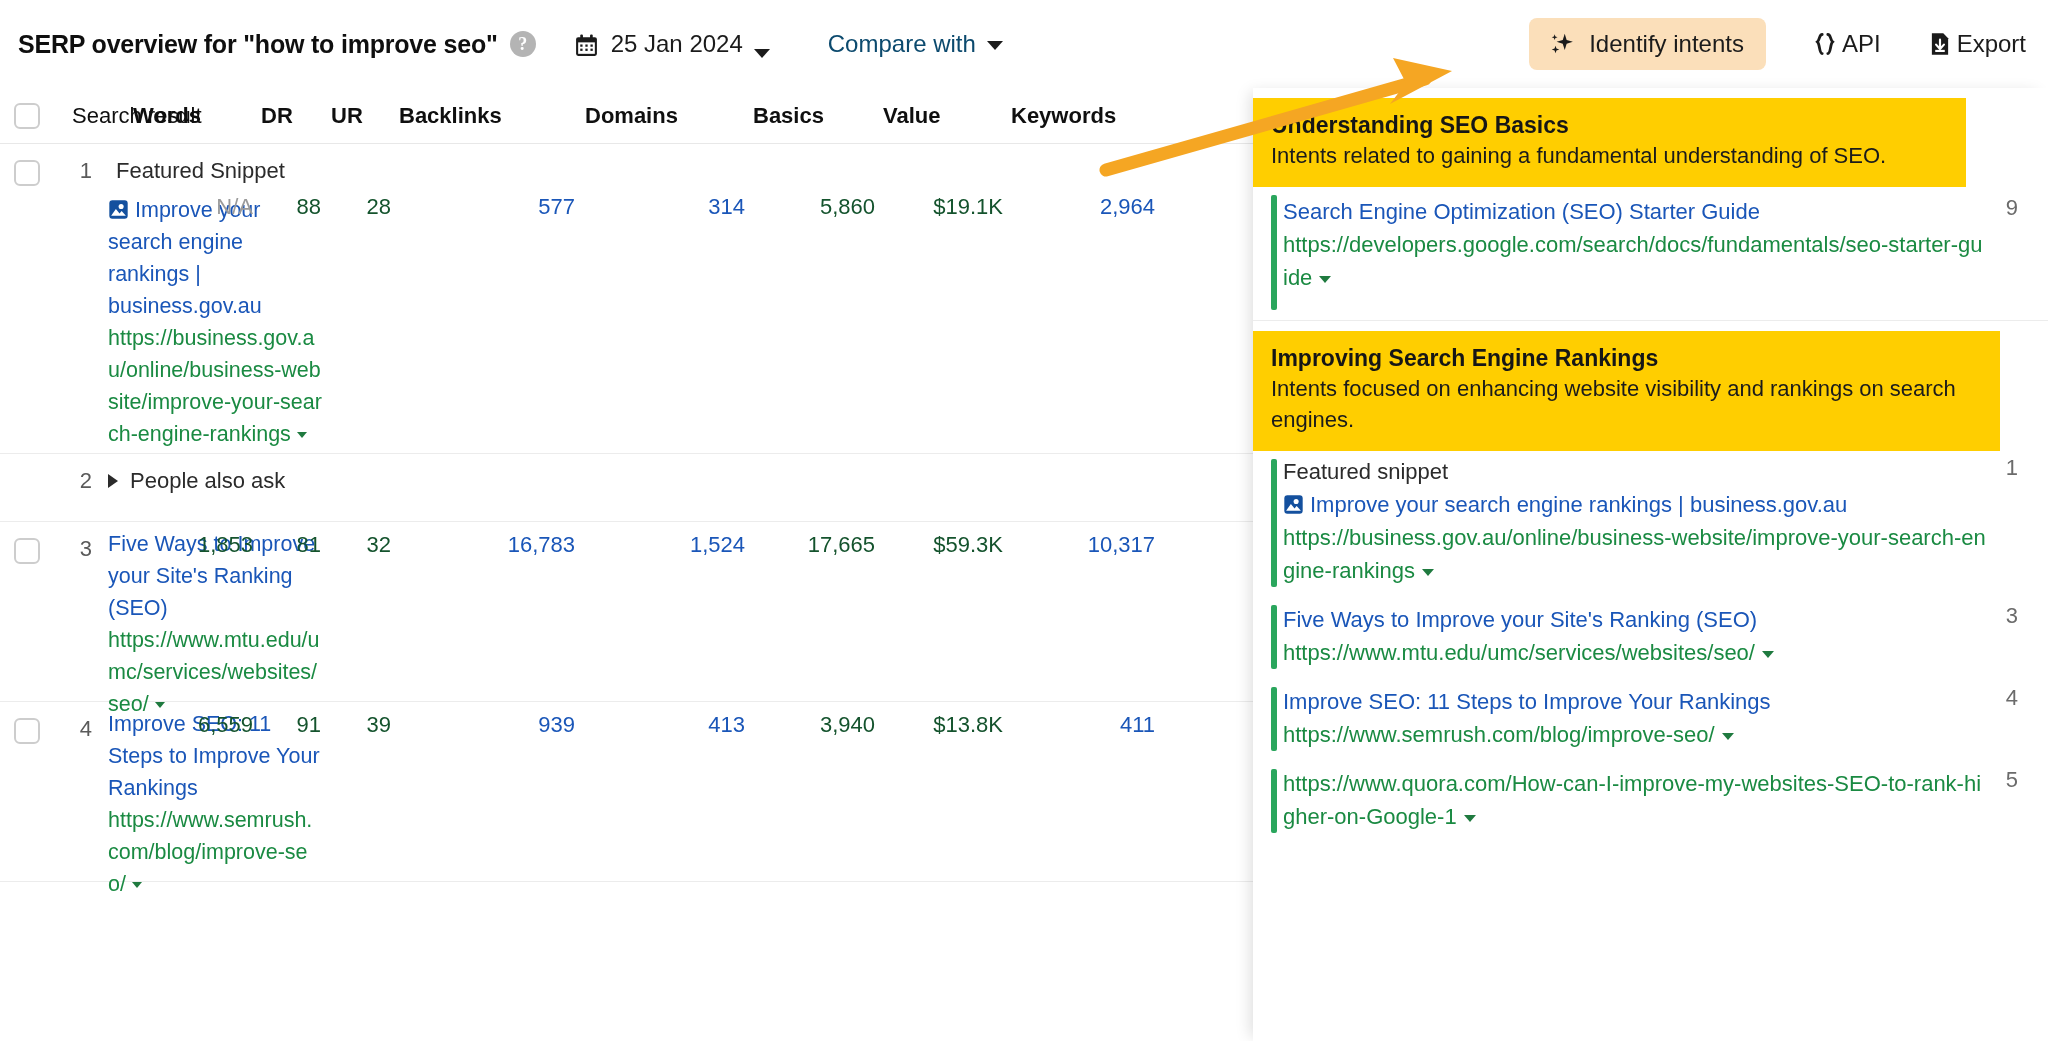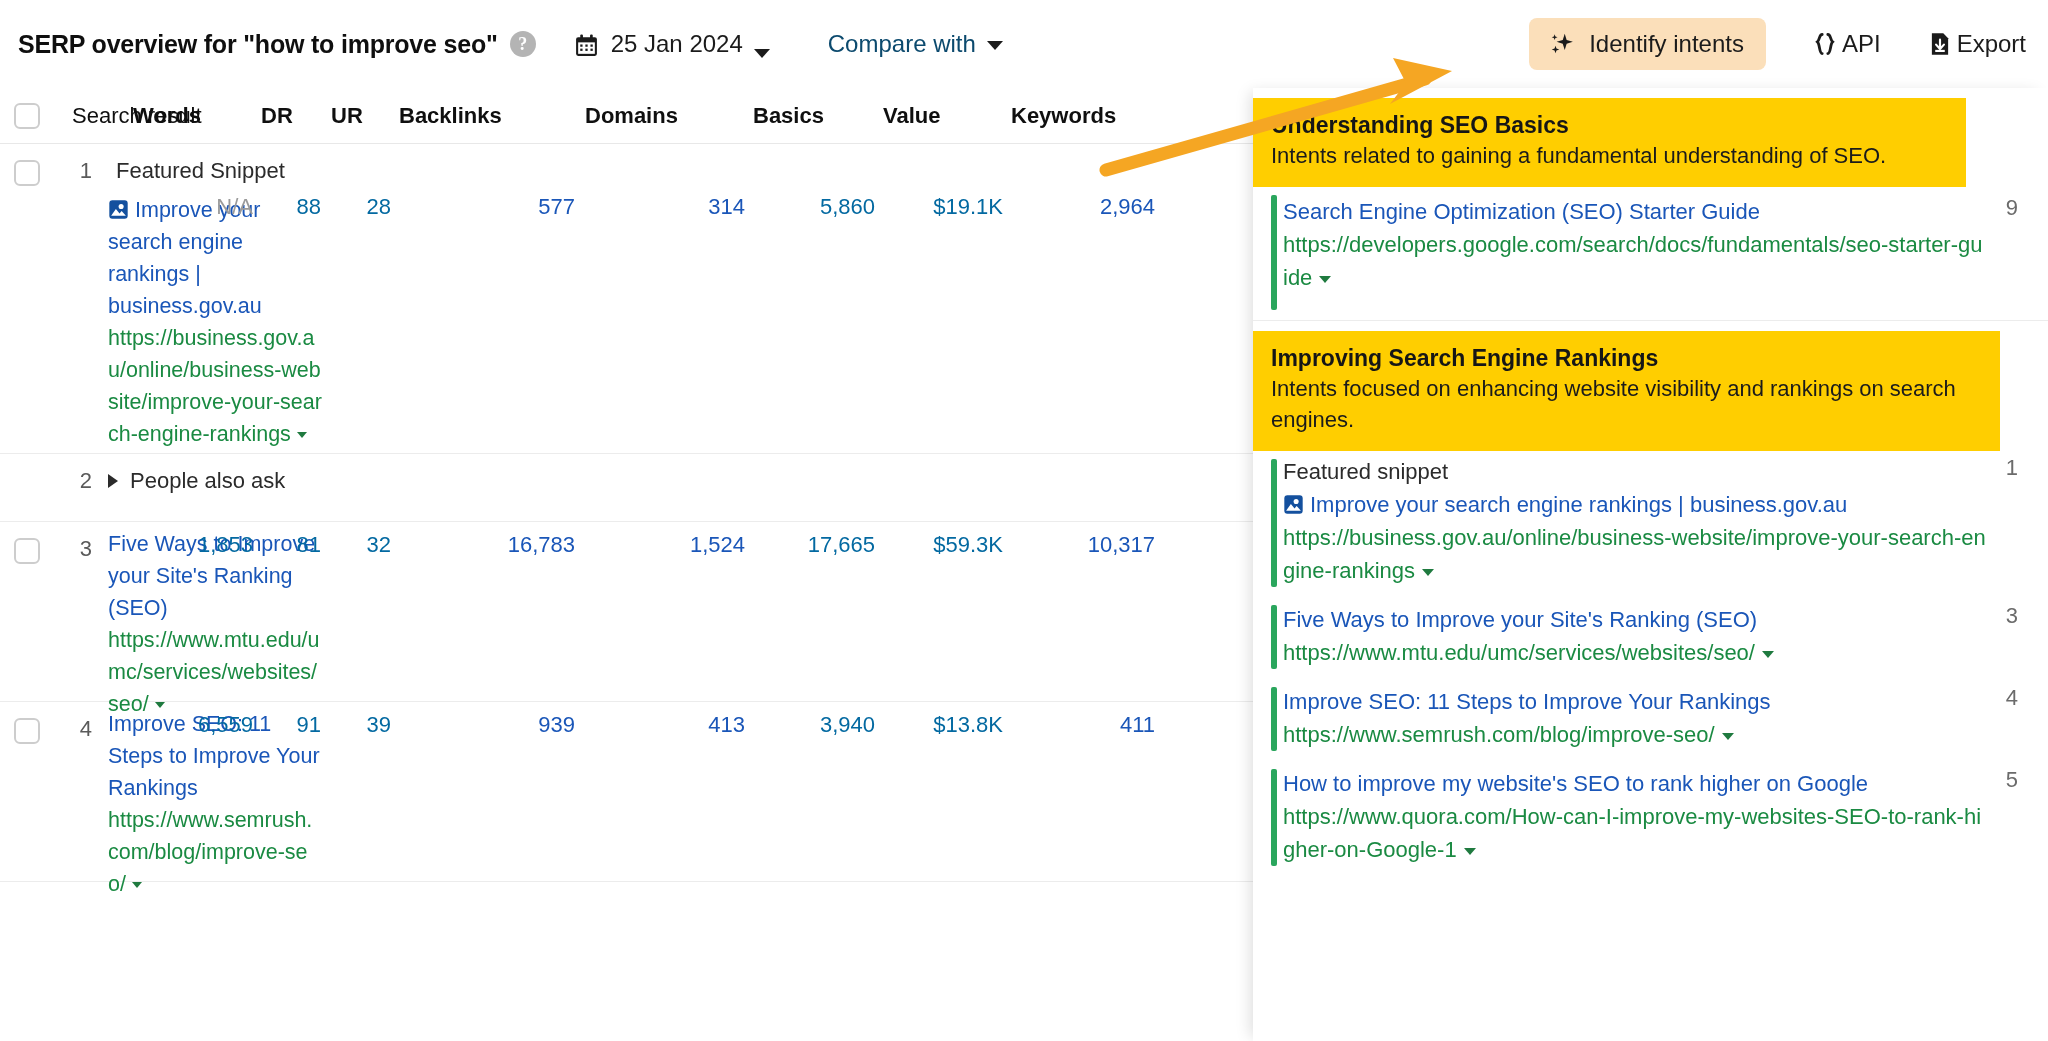--- a/index.html
+++ b/index.html
@@ -94,21 +94,21 @@
   .res-title { font-size: 21.5px; line-height: 32px; color: #1a56b8; word-break: break-word; }
   .res-url   { font-size: 21.5px; line-height: 32px; color: #1a8a42; word-break: break-all; }
   .fs-icon {
     display: inline-block; width: 21px; height: 21px; vertical-align: -3px;
     margin-right: 6px; flex: none;
   }
   .cell {
     position: absolute; font-size: 22px; text-align: right; white-space: nowrap;
   }
   .cell.na   { color: #9a9a9a; }
-  .cell.dark { color: #0369a1; }
+  .cell.dark { color: #14532d; }
   .cell.link { color: #1a56b8; }
   .paa {
     position: absolute; left: 108px; top: 14px; font-size: 22px; color: #2b2b2b;
     white-space: nowrap; display: flex; align-items: center; gap: 12px;
   }
   .tri-right {
     width: 0; height: 0; border-top: 7px solid transparent;
     border-bottom: 7px solid transparent; border-left: 10px solid #2b2b2b;
   }
 
@@ -335,21 +335,20 @@
       <div class="item">
         <div class="item-bar"></div>
         <div class="item-pos" style="top:6px;">4</div>
         <div class="item-title">Improve SEO: 11 Steps to Improve Your Rankings</div>
         <div class="item-url"><span>https://www.semrush.com/blog/improve-seo/</span><span class="caret sm"></span></div>
       </div>
 
       <div class="item">
         <div class="item-bar"></div>
         <div class="item-pos" style="top:6px;">5</div>
-        <div class="item-title">How to improve my website's SEO to rank higher on Google</div>
         <div class="item-url"><span>https://www.quora.com/How-can-I-improve-my-websites-SEO-to-rank-higher-on-Google-1</span><span class="caret sm"></span></div>
       </div>
     </div>
   </div>
 
   <svg class="arrow-svg" width="2048" height="1041" viewBox="0 0 2048 1041">
     <path d="M1106 170 L1425 79" stroke="#f5a623" stroke-width="13" fill="none" stroke-linecap="round"></path>
     <path d="M1452 71 L1393 58 L1406 83 L1390 104 Z" fill="#f5a623"></path>
   </svg>
 

